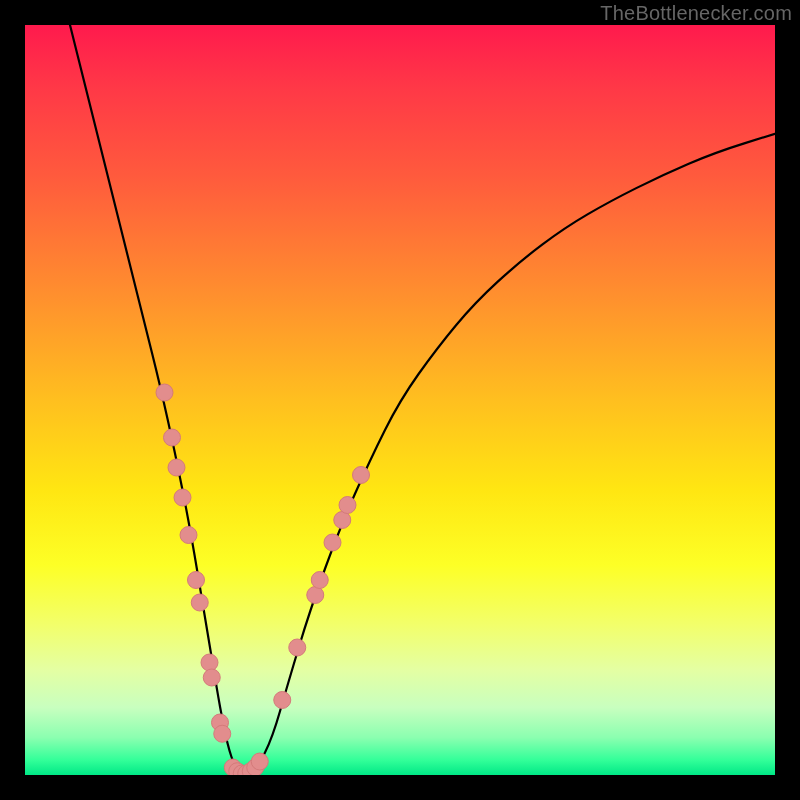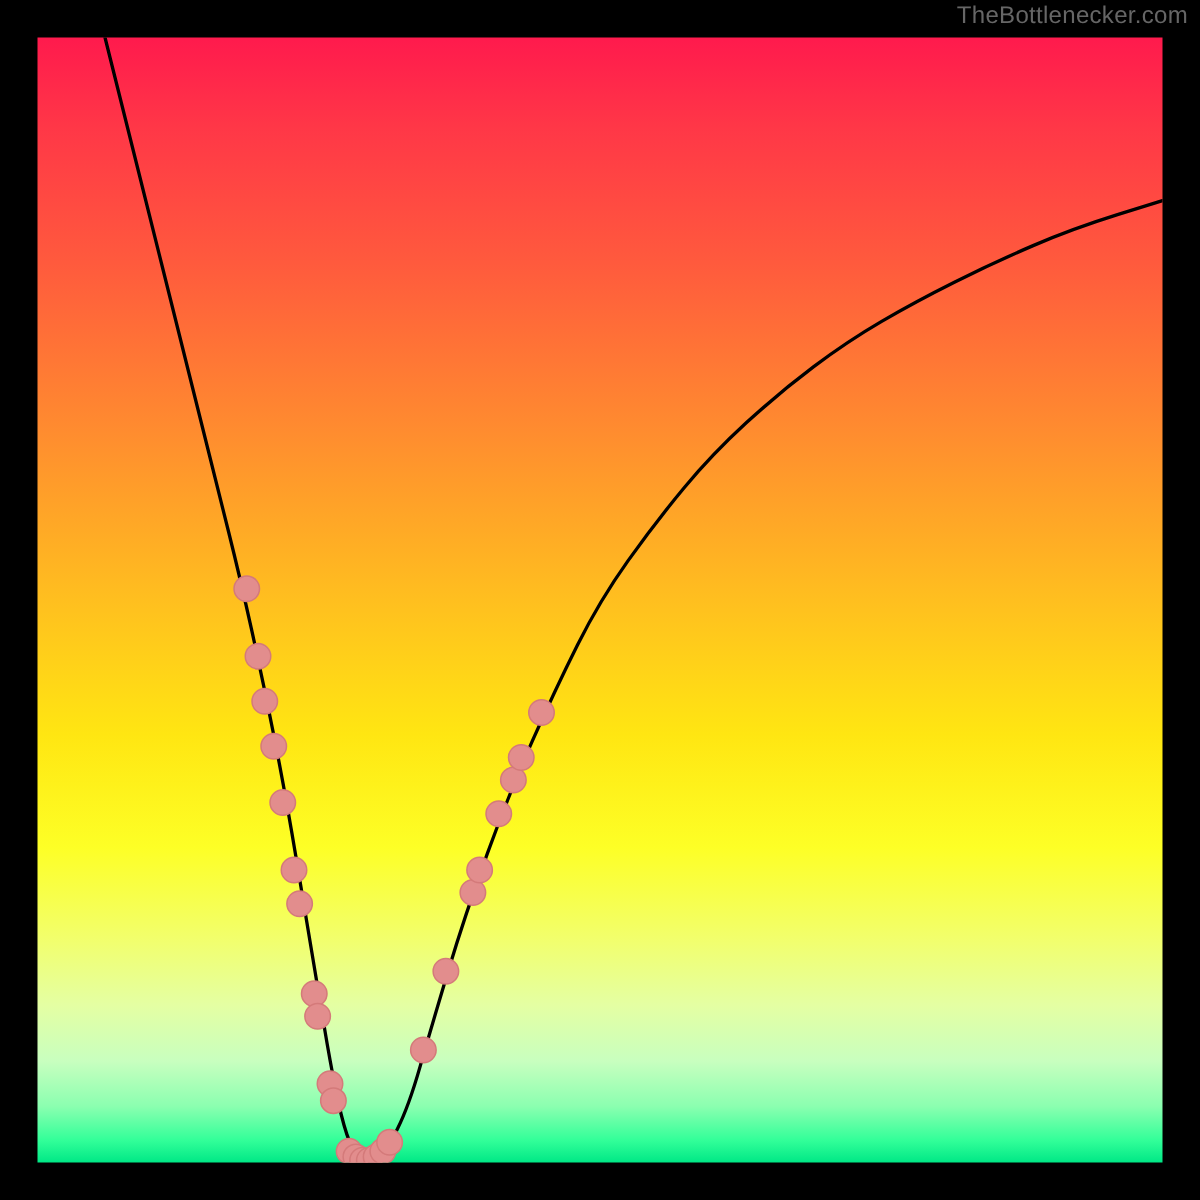--- a/index.html
+++ b/index.html
@@ -32,21 +32,21 @@
       #8bffb0 95%,
       #33ff99 98%,
       #00e886 100%
     );
   }
   .watermark {
     position: absolute;
     top: 2px;
     right: 8px;
     color: #666;
-    font-size: 16px;
+    font-size: 20px;
     font-weight: 500;
     letter-spacing: 0.2px;
     z-index: 10;
   }
   svg.plot {
     position: absolute;
     left: 0;
     top: 0;
     width: 750px;
     height: 750px;

